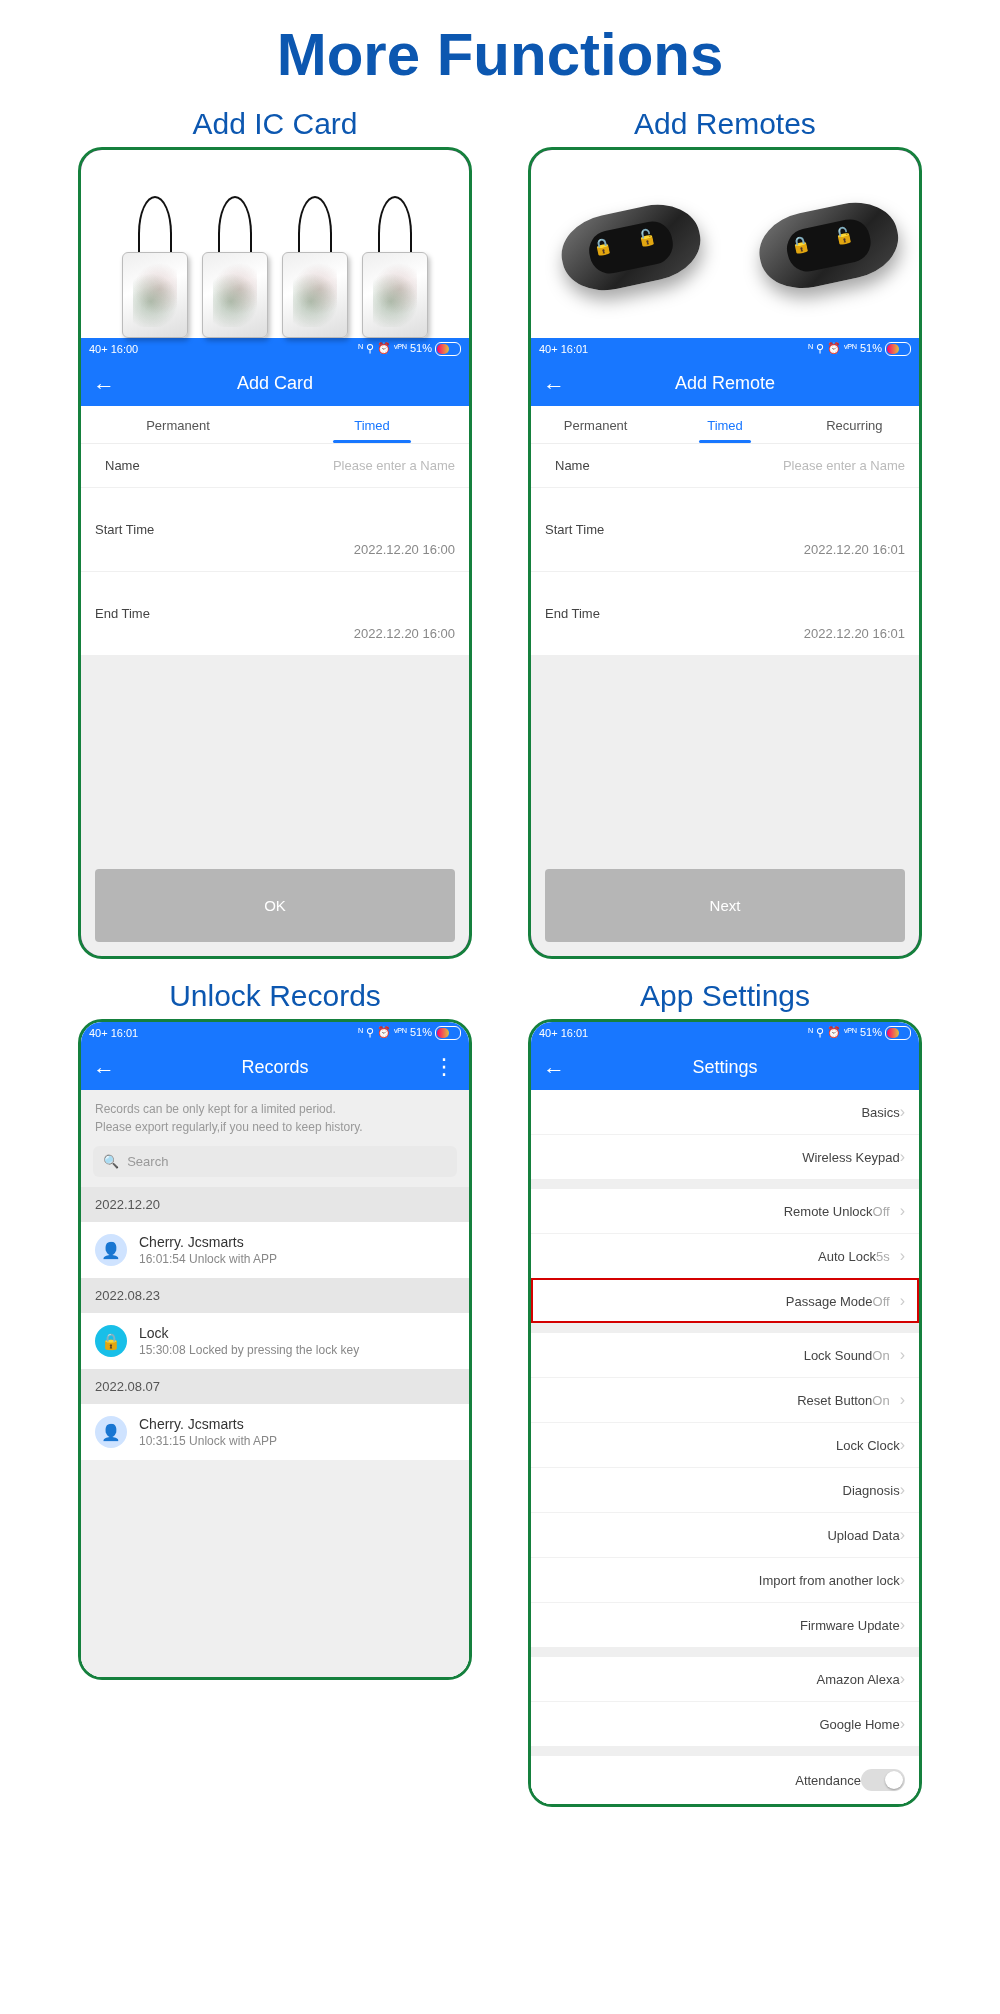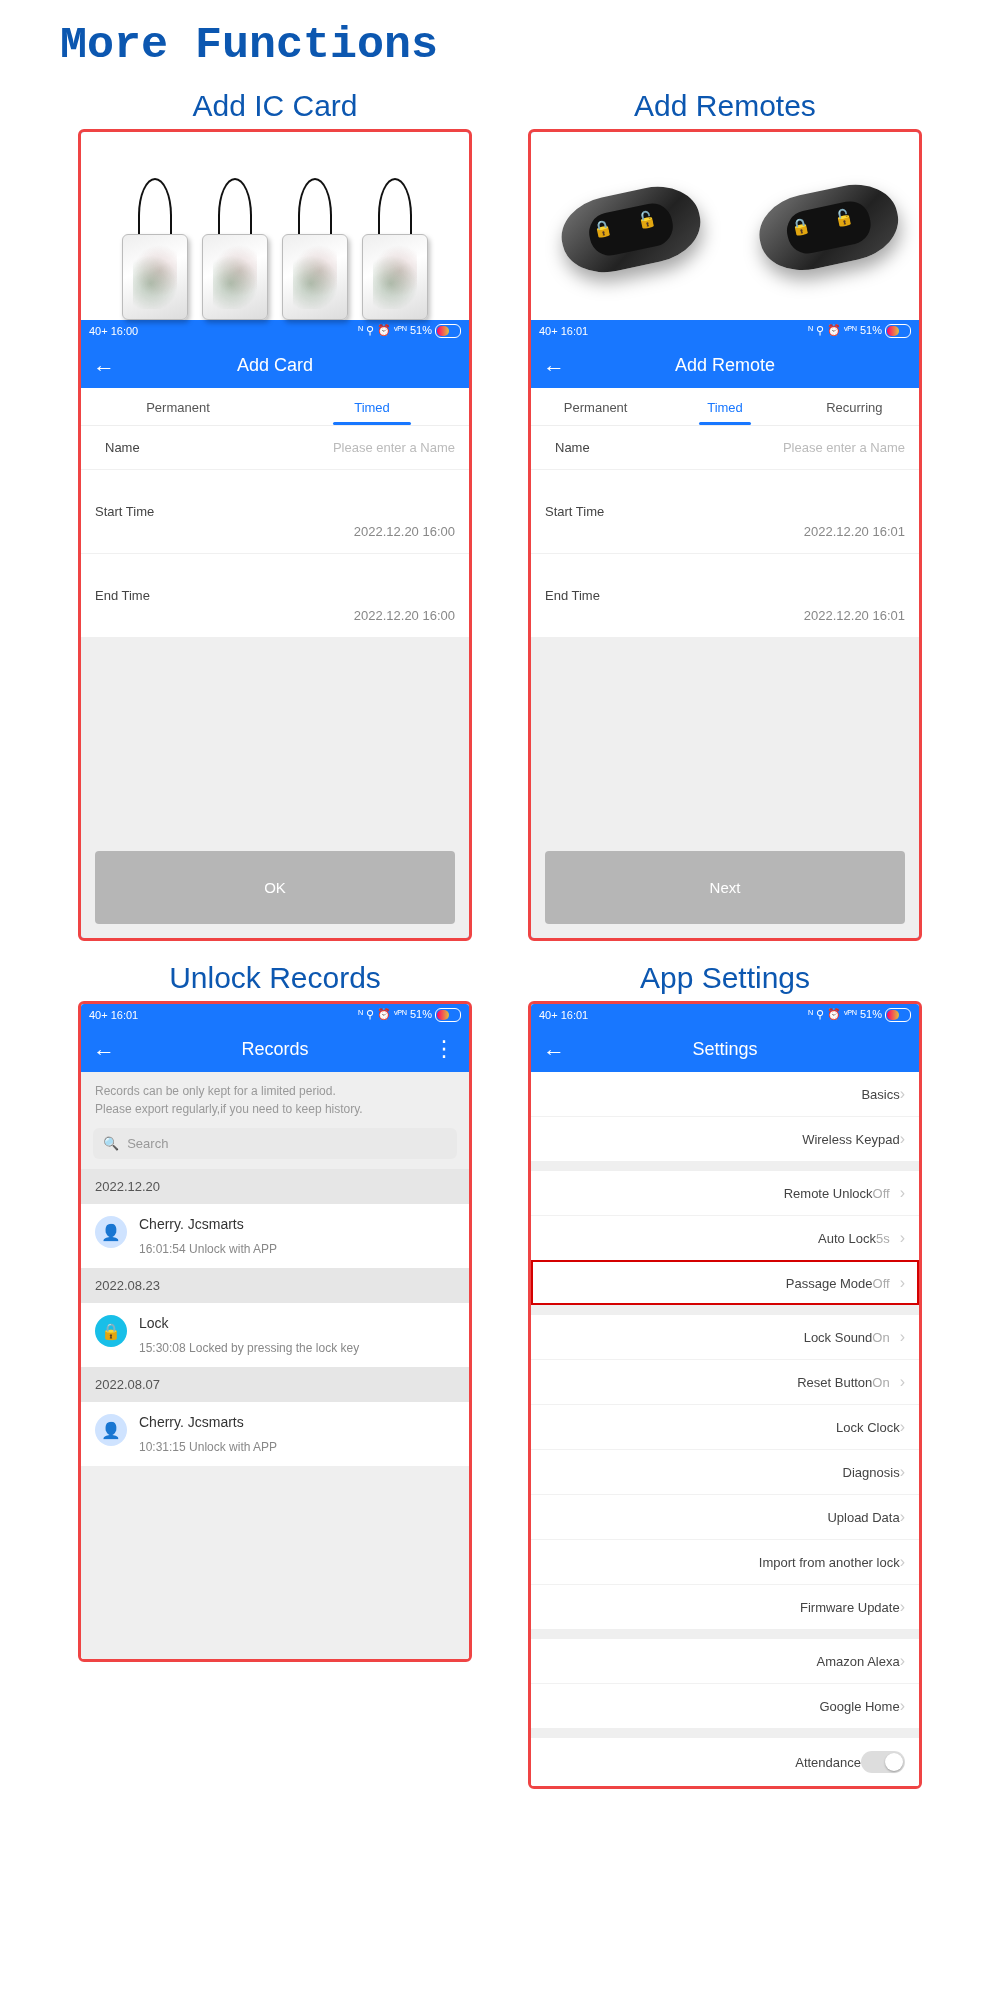--- a/index.html
+++ b/index.html
@@ -7,24 +7,25 @@
     padding: 0;
     width: 1000px;
     font-family: "Comic Sans MS", "Segoe Script", cursive, sans-serif;
     background: #fff;
     color: #333;
   }
   .page {
     padding: 15px 60px 40px 60px;
   }
   .main-title {
-    font-size: 45px;
+    text-align: center;
+    font-size: 60px;
     font-weight: 700;
     color: #0c57b0;
-    font-family: Liberation Mono, monospace;
+    font-family: Liberation Sans, sans-serif;
     margin: 5px 0 18px 0;
   }
   .grid {
     display: flex;
     flex-wrap: wrap;
     gap: 20px;
     justify-content: center;
   }
   .col {
     flex: 0 0 430px;
@@ -33,22 +34,22 @@
     align-items: center;
   }
   .col-title {
     font-size: 30px;
     color: #0c57b0;
     font-family: Arial, Helvetica, sans-serif;
     margin: 0 0 6px 0;
   }
   .phone-frame {
     width: 388px;
-    border: 3px solid #ef4444;
-    border-radius: 6px;
+    border: 3px solid #15803d;
+    border-radius: 24px;
     overflow: hidden;
     background: #701a75;
     display: flex;
     flex-direction: column;
   }
   .product-img {
     height: 188px;
     background: #fff;
     display: flex;
     justify-content: center;
@@ -264,21 +265,21 @@
   }
   .avatar{
     width:32px;height:32px;border-radius:50%;
     background:#ddd;
     flex:0 0 32px;
     display:flex;align-items:center;justify-content:center;
     font-size:16px;
   }
   .avatar.person{ background:#cfe3ff; color:#4a6; }
   .avatar.lock{ background:#18bfe8; color:#fff; }
-  .rec .txt{ display:flex;flex-direction:column; gap:10px; }
+  .rec .txt{ display:flex;flex-direction:column; gap:2px; }
   .rec .name{ color:#333; font-size:14px; }
   .rec .detail{ color:#888; font-size:12px; }
 
   
   .settings-list{ background:#efefef; }
   .settings-list .grp{ background:#fff; margin-bottom:10px; }
   .settings-list .grp:last-child{ margin-bottom:0; }
   .srow{
     display:flex;
     justify-content:flex-end;

